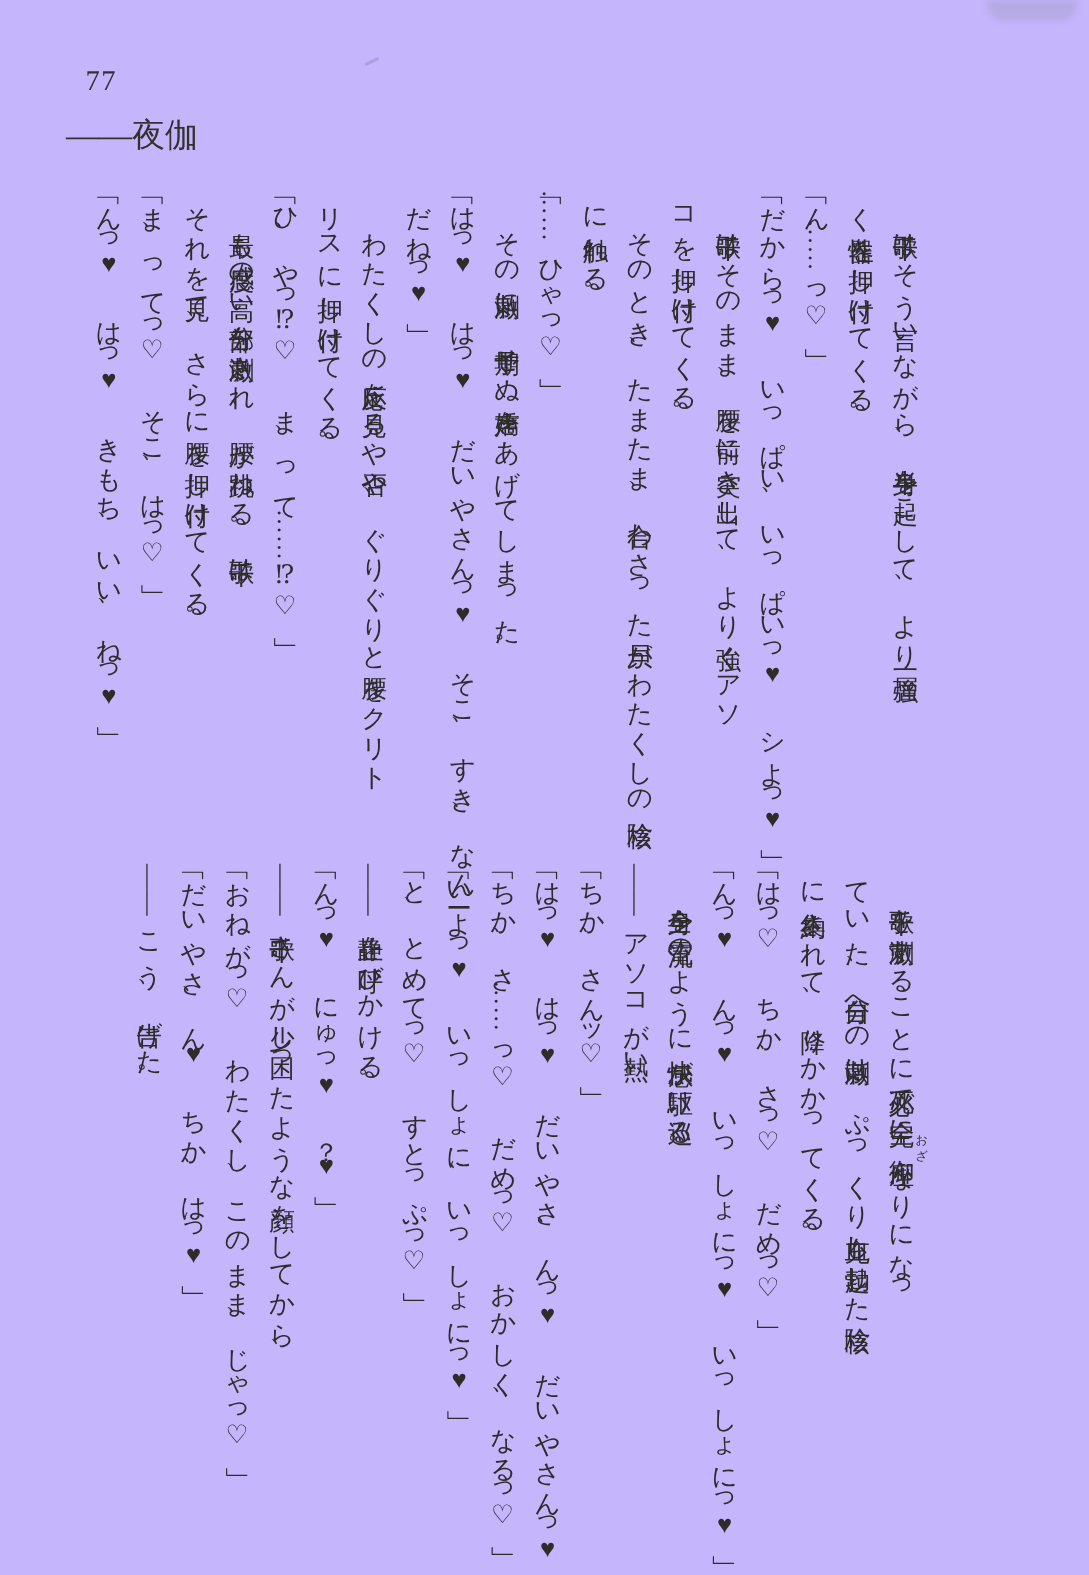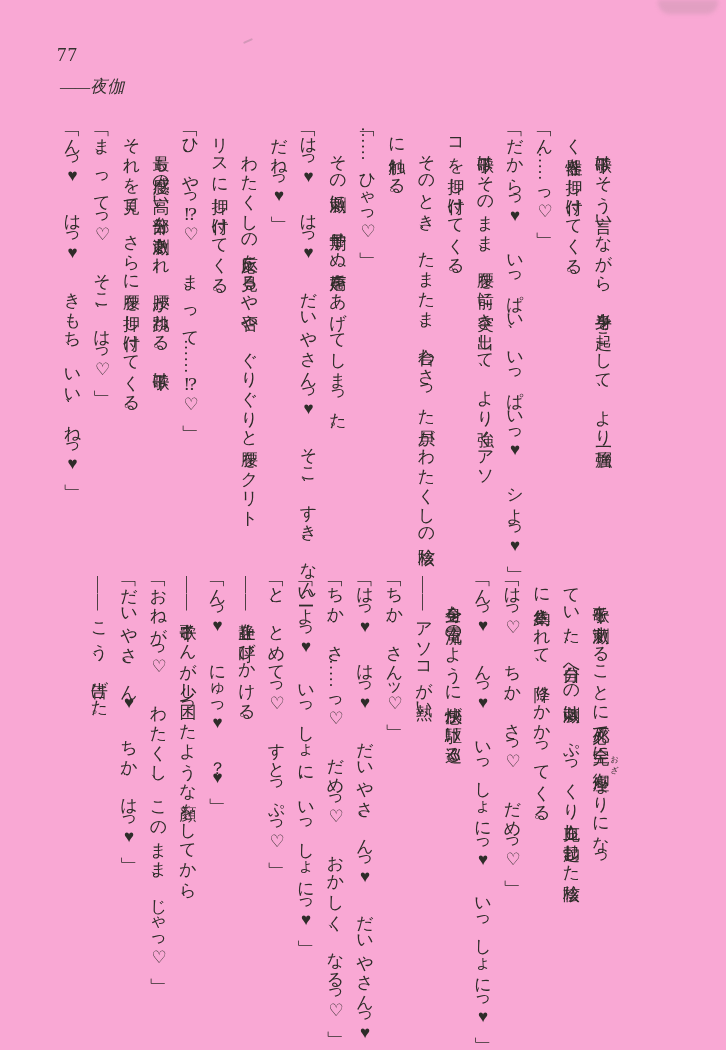--- a/index.html
+++ b/index.html
@@ -41,25 +41,24 @@
   .pagenum {
     position: absolute;
     left: 57px;
     top: 44px;
     font-size: 19px;
     letter-spacing: 1px;
     color: #34322f;
   }
   .chapter {
     position: absolute;
-    left: 60px;
+    left: 44px;
     top: 75px;
-    font-size: 17px;
+    font-size: 22px;
     color: #34322f;
-    font-style: italic;
   }
   .vblock {
     position: absolute;
     right: 108px;
     writing-mode: vertical-rl;
     text-orientation: mixed;
     font-size: 17px;
     line-height: 29.5px;
     letter-spacing: 0.4px;
     color: #2e2c29;
@@ -77,21 +76,21 @@
   ruby { ruby-align: center; }
   rt {
     font-size: 8px;
     letter-spacing: 0;
     color: #2e2c29;
   }
 </style>
 </head>
 <body>
 
-<div class="page" style="background: #f9a8d4; color: rgb(46, 44, 41);">
+<div class="page" style="background: #c4b5fd; color: rgb(46, 44, 41);">
   <div class="scan-smudge"></div>
   <div class="scan-scratch"></div>
 
   <div class="pagenum">77</div>
 
   <div class="chapter">——夜伽</div>
 
   <div class="vblock top">
       <div class="para">
         <p class="tline indent">千歌はそう言いながら、半身を起こして、より一層強</p>

